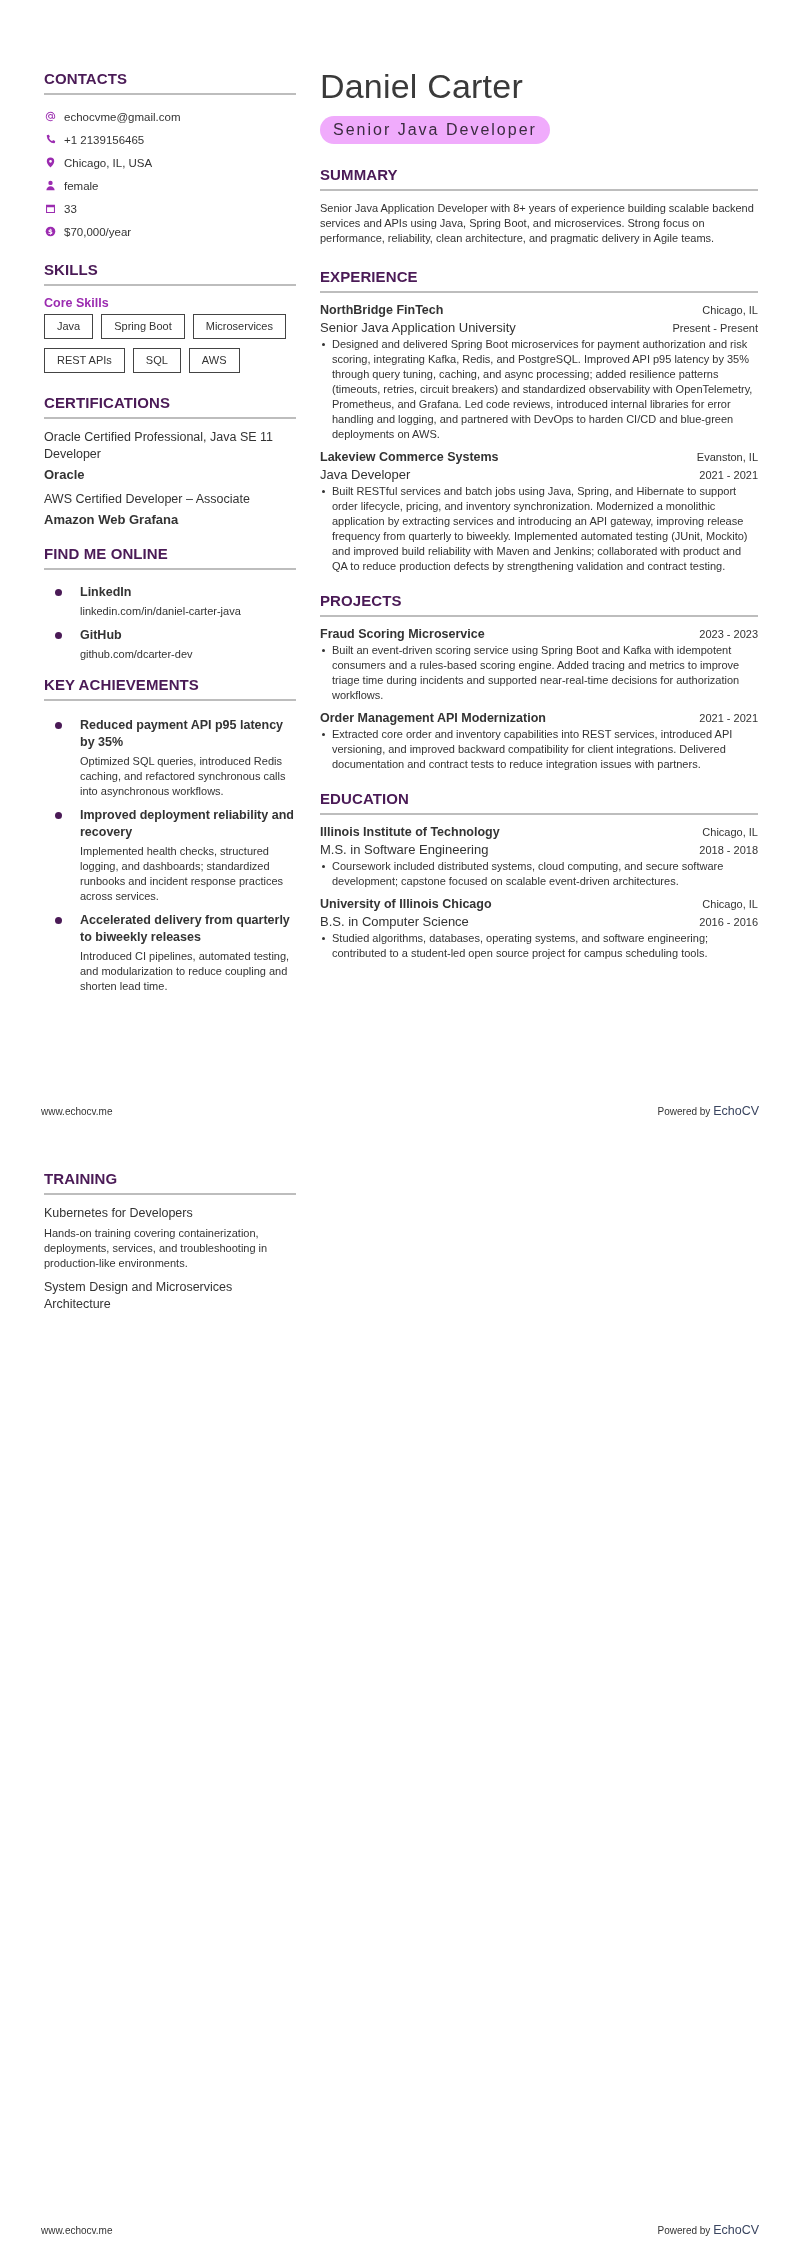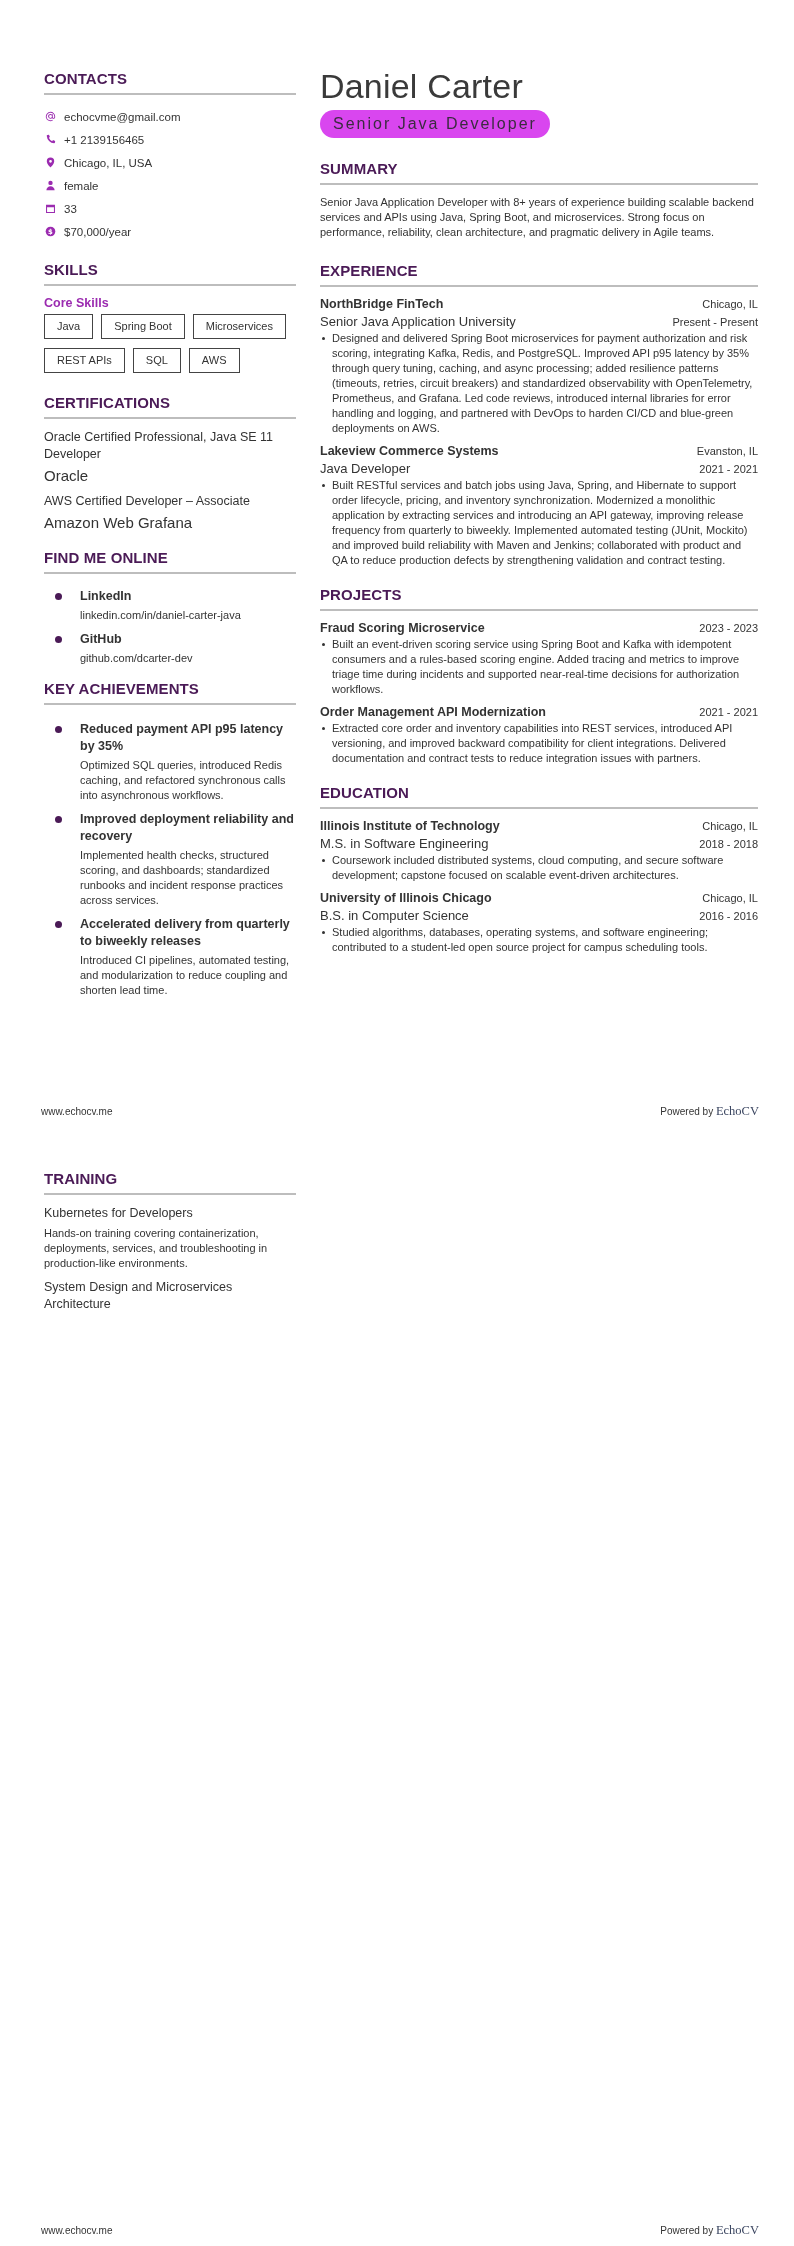--- a/index.html
+++ b/index.html
@@ -78,23 +78,24 @@
     }
 
     
     .cert-title {
       font-weight: normal;
       font-size: 12.5px;
       color: #333;
       line-height: 17px;
     }
     .cert-issuer {
-      font-size: 15px;
+      font-size: 13px;
       color: #333;
       margin: 4px 0 9px 0;
+      font-weight: bold;
     }
 
     
     .dot-list { list-style: none; }
     .dot-item {
       position: relative;
       padding-left: 36px;
       margin-bottom: 8px;
     }
     .dot-item::before {
@@ -122,26 +123,27 @@
     
     .name {
       font-size: 34px;
       color: #3a3a3a;
       font-weight: normal;
       line-height: 48px;
       letter-spacing: 0.2px;
     }
     .title-pill {
       display: inline-block;
-      background: #d946ef;
+      background: #f0abfc;
       color: #3a2b3f;
       font-size: 16px;
       letter-spacing: 2px;
       padding: 5px 13px;
       border-radius: 16px;
+      margin-top: 6px;
     }
 
     .summary-text {
       font-size: 11px;
       line-height: 15px;
       color: #333;
     }
 
     
     .entry { margin-bottom: 8px; }
@@ -181,21 +183,21 @@
       position: absolute;
       left: 41px;
       width: 718px;
       display: flex;
       justify-content: space-between;
       align-items: baseline;
       font-size: 10px;
       color: #333;
     }
     .powered { font-size: 10px; }
-    .powered-brand { font-size: 12.5px; color: #3a4560; font-family: Liberation Serif, serif; }
+    .powered-brand { font-size: 12.5px; color: #3a4560; }
   </style>
 </head>
 <body>
 
 <div class="page page1">
 
   <div class="left-col" style="top:70px;">
 
     <section>
       <h2 class="section-title">CONTACTS</h2>
@@ -294,21 +296,21 @@
 
     <section style="margin-top:14px;">
       <h2 class="section-title">KEY ACHIEVEMENTS</h2>
       <ul class="dot-list" style="margin-top:16px;">
         <li class="dot-item">
           <div class="dot-title">Reduced payment API p95 latency by 35%</div>
           <div class="dot-sub">Optimized SQL queries, introduced Redis caching, and refactored synchronous calls into asynchronous workflows.</div>
         </li>
         <li class="dot-item">
           <div class="dot-title">Improved deployment reliability and recovery</div>
-          <div class="dot-sub">Implemented health checks, structured scoring, and dashboards; standardized runbooks and incident response practices across services.</div>
+          <div class="dot-sub">Implemented health checks, structured logging, and dashboards; standardized runbooks and incident response practices across services.</div>
         </li>
         <li class="dot-item">
           <div class="dot-title">Accelerated delivery from quarterly to biweekly releases</div>
           <div class="dot-sub">Introduced CI pipelines, automated testing, and modularization to reduce coupling and shorten lead time.</div>
         </li>
       </ul>
     </section>
   </div>
 
   <div class="right-col" style="top:62px;">

